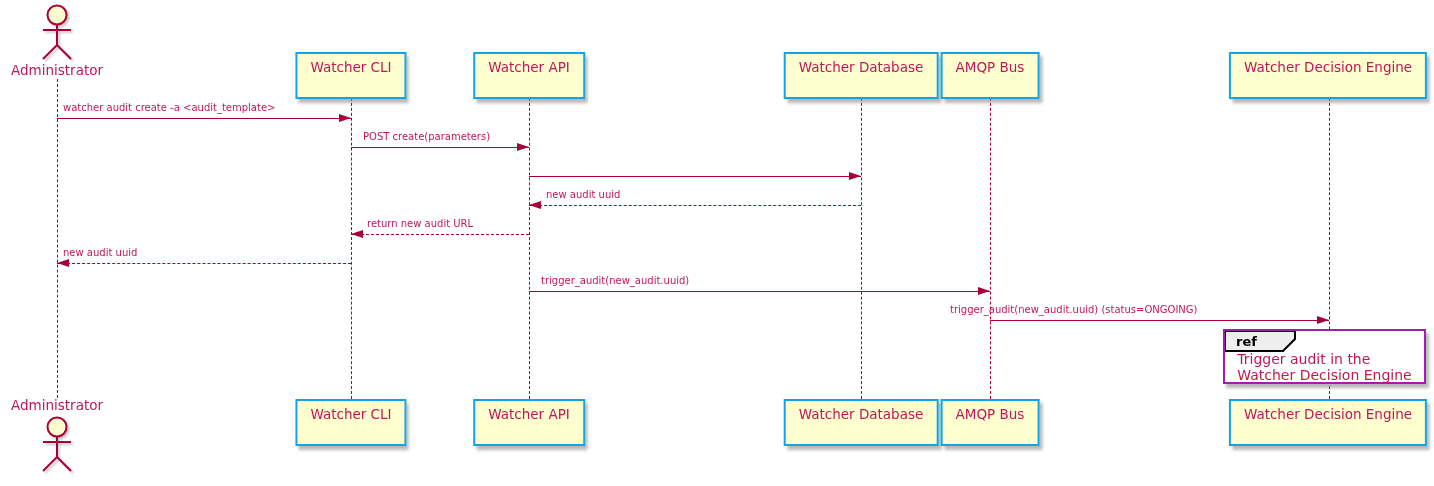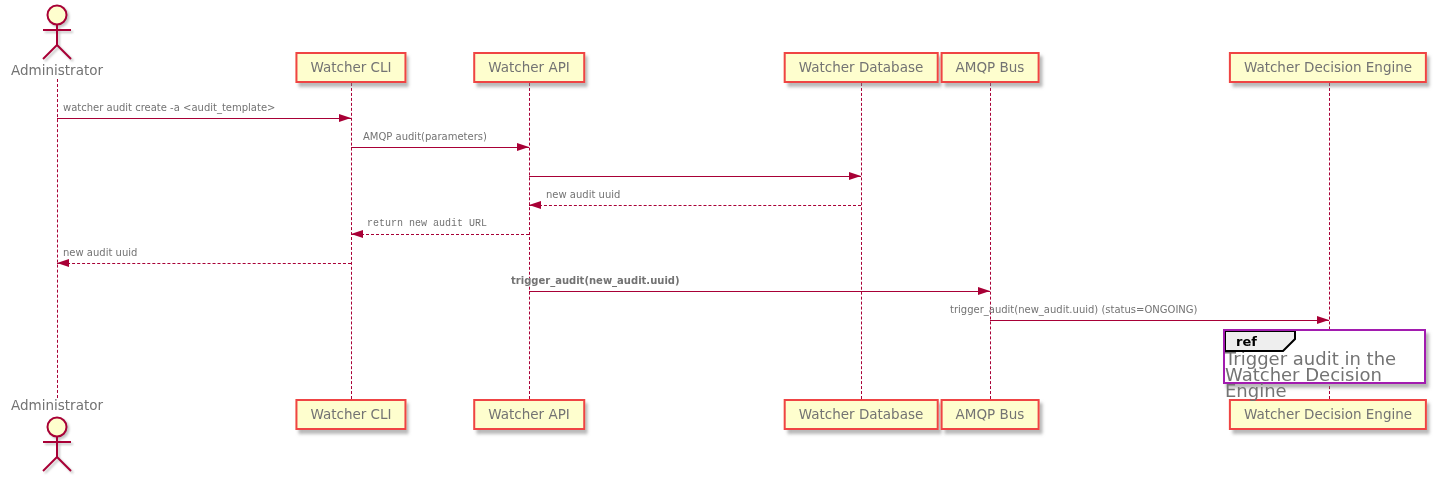--- a/index.html
+++ b/index.html
@@ -1,29 +1,29 @@
 <!DOCTYPE html>
 <html><head>
 <meta charset="utf-8">
 <style>
   html,body{margin:0;padding:0;background:#ffffff;}
   #diagram{
     position:relative;
     width:1434px;height:486px;
     background:#ffffff;
     font-family:"DejaVu Sans","Liberation Sans",sans-serif;
-    color:#737373;
+    color:#be185d;
     overflow:hidden;
   }
   .pbox{
     position:absolute;
     transform:translateX(-50%);
     background:#FEFECE;
-    border:2px solid #ef4444;
-    padding:5px 13px 6px 13px;
+    border:2px solid #0ea5e9;
+    padding:5px 13px 22px 13px;
     font-size:13.5px;
     line-height:16px;
     white-space:nowrap;
     box-shadow:3px 4px 3px rgba(125,125,125,.55);
     z-index:3;
   }
   .lifeline{
     position:absolute;
     width:0;
     border-left:1px dashed #A80036;
@@ -74,21 +74,21 @@
   }
   .ref-tab{position:absolute;left:0;top:0;}
   .ref-tab-label{
     font-size:13px;font-weight:bold;
     font-family:"DejaVu Sans","Liberation Sans",sans-serif;
   }
   .ref-body{
     margin-top:1px;
     width:fit-content;
     margin-left:auto;margin-right:auto;
-    font-size:18px;line-height:16px;
+    font-size:14px;line-height:16px;
     text-align:left;
   }
 </style>
 </head>
 <body>
 
 <div id="diagram">
 
   <div class="lifeline" style="left:57px;top:79px;height:319px;"></div>
   <div class="lifeline" style="left:351px;top:83px;height:316px;"></div>
@@ -124,40 +124,40 @@
   <div class="pbox" style="left:351px;top:399px;">Watcher CLI</div>
   <div class="pbox" style="left:529px;top:399px;">Watcher API</div>
   <div class="pbox" style="left:861px;top:399px;">Watcher Database</div>
   <div class="pbox" style="left:990px;top:399px;">AMQP Bus</div>
   <div class="pbox" style="left:1328px;top:399px;">Watcher Decision Engine</div>
 
   <div class="msg-label" style="left:63px;top:100px;">watcher audit create -a &lt;audit_template&gt;</div>
   <div class="msg-line solid" style="left:57px;top:118px;width:294px;"></div>
   <div class="head-r" style="left:339px;top:114px;"></div>
 
-  <div class="msg-label" style="left:363px;top:129px;">AMQP audit(parameters)</div>
+  <div class="msg-label" style="left:363px;top:129px;">POST create(parameters)</div>
   <div class="msg-line solid" style="left:351px;top:147px;width:178px;"></div>
   <div class="head-r" style="left:517px;top:143px;"></div>
 
   <div class="msg-line solid" style="left:529px;top:176px;width:332px;"></div>
   <div class="head-r" style="left:849px;top:172px;"></div>
 
   <div class="msg-label" style="left:546px;top:187px;">new audit uuid</div>
   <div class="msg-line dashed" style="left:529px;top:205px;width:332px;"></div>
   <div class="head-l" style="left:529px;top:201px;"></div>
 
-  <div class="msg-label" style="left:367px;top:216px;font-family:Liberation Mono, monospace;">return new audit URL</div>
+  <div class="msg-label" style="left:367px;top:216px;">return new audit URL</div>
   <div class="msg-line dashed" style="left:351px;top:234px;width:178px;"></div>
   <div class="head-l" style="left:351px;top:230px;"></div>
 
   <div class="msg-label" style="left:63px;top:245px;">new audit uuid</div>
   <div class="msg-line dashed" style="left:57px;top:263px;width:294px;"></div>
   <div class="head-l" style="left:57px;top:259px;"></div>
 
-  <div class="msg-label" style="left:511px;top:273px;font-weight:bold;">trigger_audit(new_audit.uuid)</div>
+  <div class="msg-label" style="left:541px;top:273px;">trigger_audit(new_audit.uuid)</div>
   <div class="msg-line solid" style="left:529px;top:291px;width:461px;"></div>
   <div class="head-r" style="left:978px;top:287px;"></div>
 
   <div class="msg-label" style="left:950px;top:302px;">trigger_audit(new_audit.uuid) (status=ONGOING)</div>
   <div class="msg-line solid" style="left:990px;top:320px;width:339px;"></div>
   <div class="head-r" style="left:1317px;top:316px;"></div>
 
   <div class="ref-frame">
     <svg class="ref-tab" width="72" height="21" viewBox="0 0 72 21">
       <polygon points="0,0 70,0 70,8 58,20 0,20" fill="#EEEEEE" stroke="#000000" stroke-width="2"></polygon>

